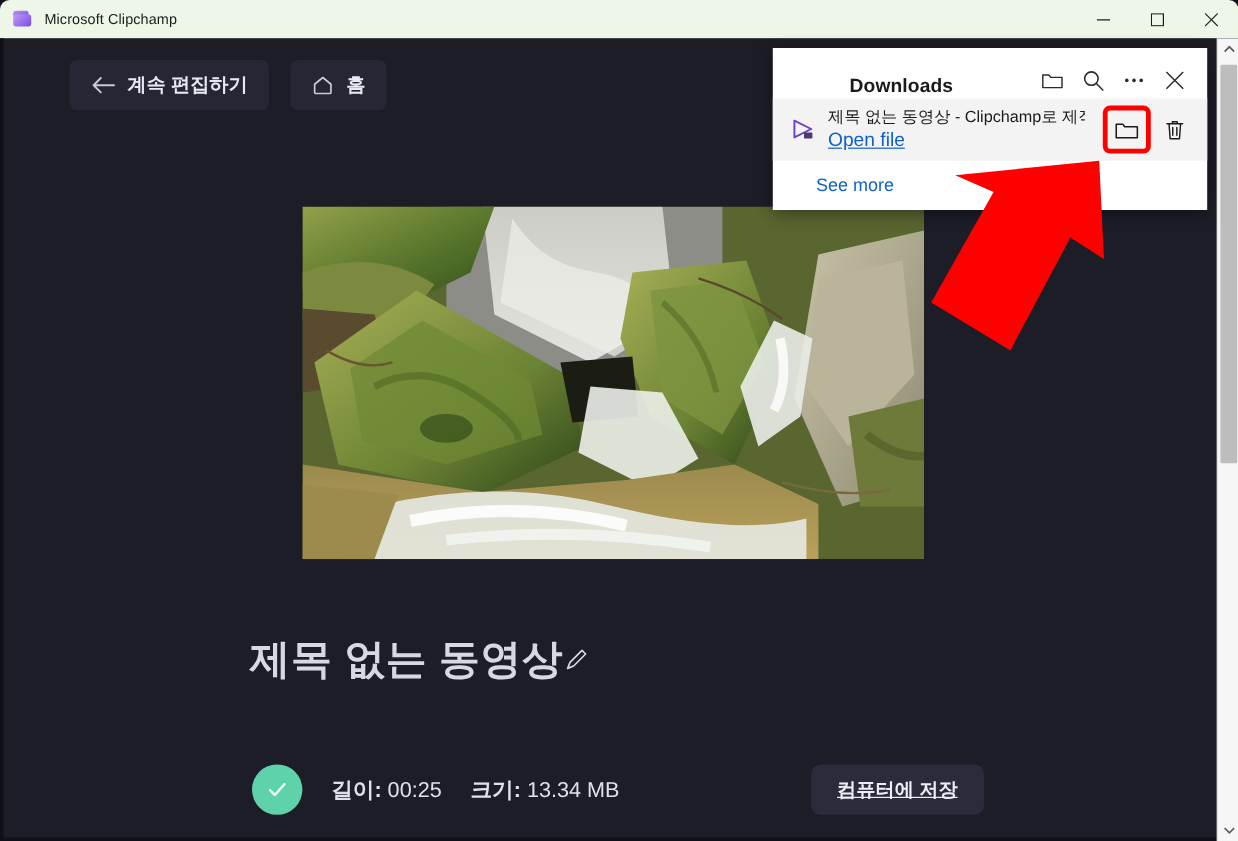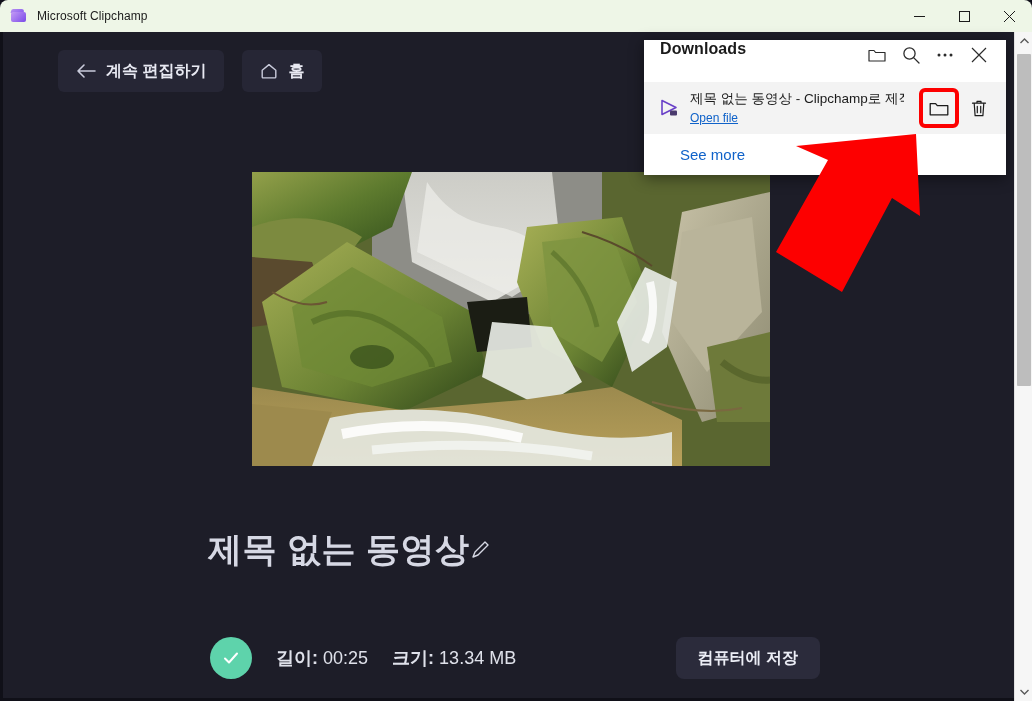--- a/index.html
+++ b/index.html
@@ -87,51 +87,51 @@
   .check-circle {
     width: 42px; height: 42px; border-radius: 50%; background: #5ed3ab;
     display: flex; align-items: center; justify-content: center; flex: none;
   }
   .meta-text { margin-left: 24px; font-size: 18px; color: #dfe1ea; white-space: nowrap; }
   .meta-text b { font-weight: bold; }
   .meta-text .sp { display: inline-block; width: 14px; }
   .save-btn {
     margin-left: auto; height: 42px; border-radius: 8px; background: #2b2b3b;
     color: #eceef6; font-size: 16px; font-weight: bold; padding: 0 22px;
-    border: none; cursor: pointer;
+    border: none; cursor: pointer; text-decoration: underline;
   }
 
   
   .flyout {
     position: absolute; left: 644px; top: 40px; width: 362px; height: 135px;
     background: #ffffff;
     box-shadow: 0 3px 14px rgba(0,0,0,.45);
     z-index: 20;
   }
   .fly-head {
-    height: 42px; display: flex; align-items: flex-start; padding: 0 12px 0 16px;
+    height: 42px; display: flex; align-items: flex-end; padding: 0 12px 0 16px; margin-left: 48px;
   }
   .fly-title { font-size: 16px; color: #1a1a1a; font-weight: bold; letter-spacing: .1px; }
   .fly-actions { margin-left: auto; display: flex; align-items: center; gap: 4px; }
   .fly-ic {
     width: 30px; height: 30px; display: flex; align-items: center; justify-content: center;
     color: #2b2b2b; cursor: pointer; border-radius: 3px;
   }
   .dl-item {
     height: 52px; background: #f3f3f3; display: flex; align-items: center; padding: 0 10px 0 14px;
     position: relative;
   }
   .dl-file-ic { width: 26px; flex: none; display: flex; align-items: center; justify-content: center; }
   .dl-texts { margin-left: 6px; min-width: 0; flex: 1; }
   .dl-name {
     font-size: 13.5px; color: #1b1b1b; white-space: nowrap; overflow: hidden;
     text-overflow: clip; max-width: 214px;
   }
   .dl-open {
-    font-size: 12px; color: #0f62c9; text-decoration: underline; cursor: pointer;
+    font-size: 16px; color: #0f62c9; text-decoration: underline; cursor: pointer;
     display: inline-block; margin-top: 2px;
   }
   .dl-btn {
     width: 34px; height: 34px; display: flex; align-items: center; justify-content: center;
     color: #1b1b1b; cursor: pointer; border-radius: 3px;
   }
   .dl-btn.highlight { outline: 4px solid #fd0000; outline-offset: -1px; }
   .dl-folder-wrap { margin-left: auto; margin-right: 6px; }
   .fly-foot { height: 41px; display: flex; align-items: center; padding-left: 16px; }
   .see-more { font-size: 15px; color: #0f62c9; cursor: pointer; margin-left: 20px; }

